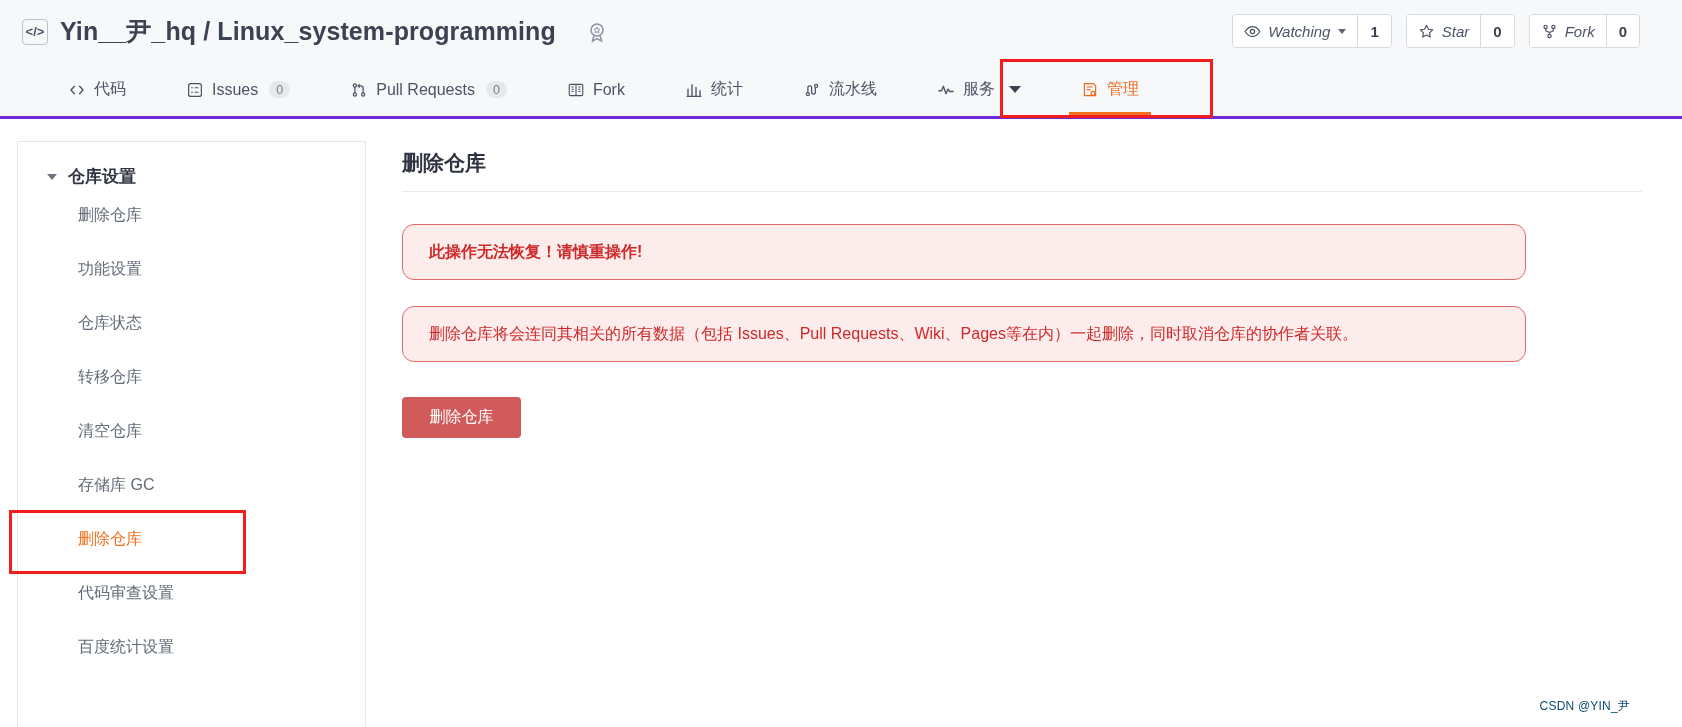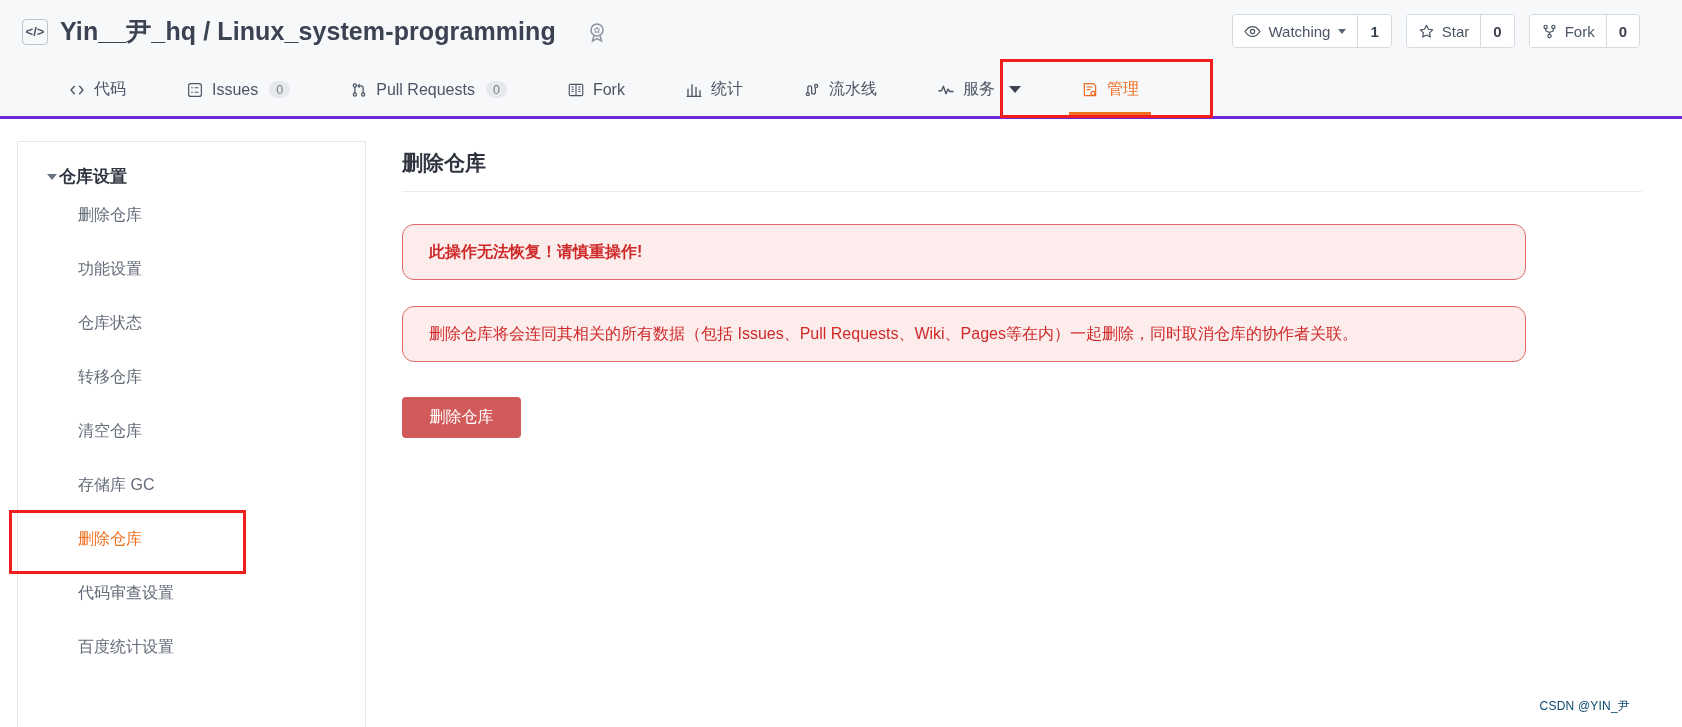--- a/index.html
+++ b/index.html
@@ -42,20 +42,21 @@
   }
   .btn-group {
     display: flex; align-items: stretch; height: 34px;
     border: 1px solid #d5d9e0; border-radius: 4px; overflow: hidden;
     background: #fff;
   }
   .btn-group .bg-main {
     display: flex; align-items: center; gap: 7px;
     padding: 0 11px; font-size: 15px; color: #4b5564; background: #fff;
     white-space: nowrap;
+    font-style: italic;
   }
   .btn-group .bg-count {
     display: flex; align-items: center; padding: 0 12px;
     font-size: 15px; font-weight: 700; color: #3b4252;
     border-left: 1px solid #d5d9e0; background: #fff;
   }
   .caret-sm {
     width: 0; height: 0; border-left: 4.5px solid transparent;
     border-right: 4.5px solid transparent; border-top: 5.5px solid #5b6372;
     margin-left: 1px;
@@ -89,21 +90,21 @@
     position: absolute; border: 3px solid #f21e1e; pointer-events: none; z-index: 40;
   }
 
   
   .sidebar {
     position: absolute; left: 17px; top: 141px; width: 349px; height: 586px;
     border: 1px solid #e3e6eb; border-top: 1px solid #e3e6eb;
     background: #fff; border-bottom: none;
   }
   .side-group-title {
-    display: flex; align-items: center; gap: 2px;
+    display: flex; align-items: center; gap: 11px;
     padding: 23px 0 0 29px; font-size: 17px; font-weight: 700; color: #2f3440;
   }
   .caret-down {
     width: 0; height: 0; border-left: 5px solid transparent;
     border-right: 5px solid transparent; border-top: 6px solid #6b7280;
   }
   .side-item {
     font-size: 16px; color: #636b78; padding-left: 60px;
     height: 54px; display: flex; align-items: center;
   }

